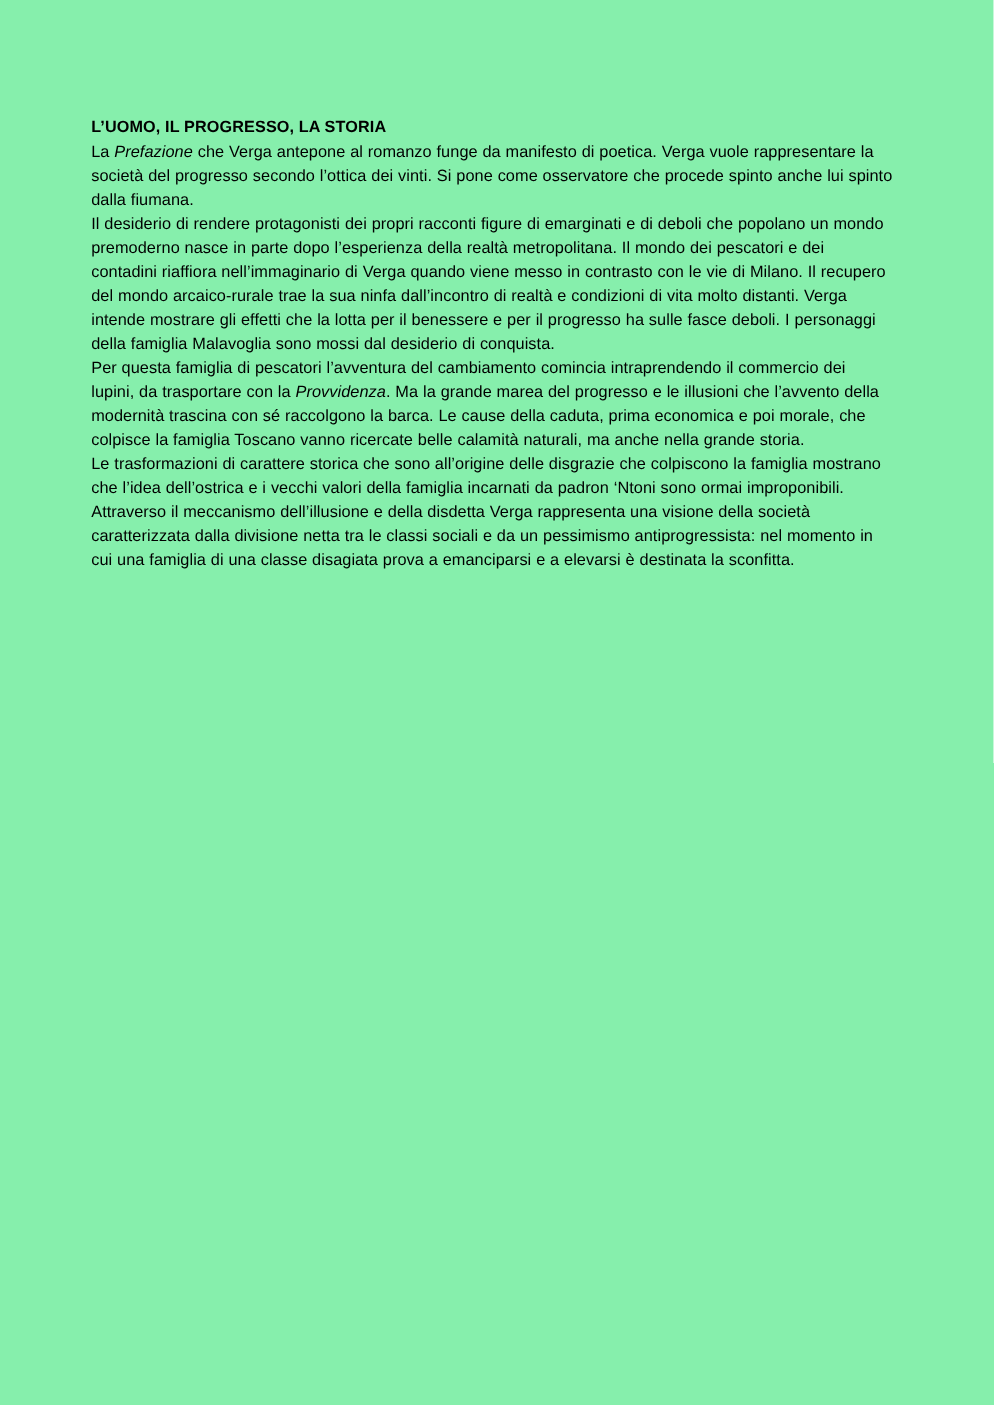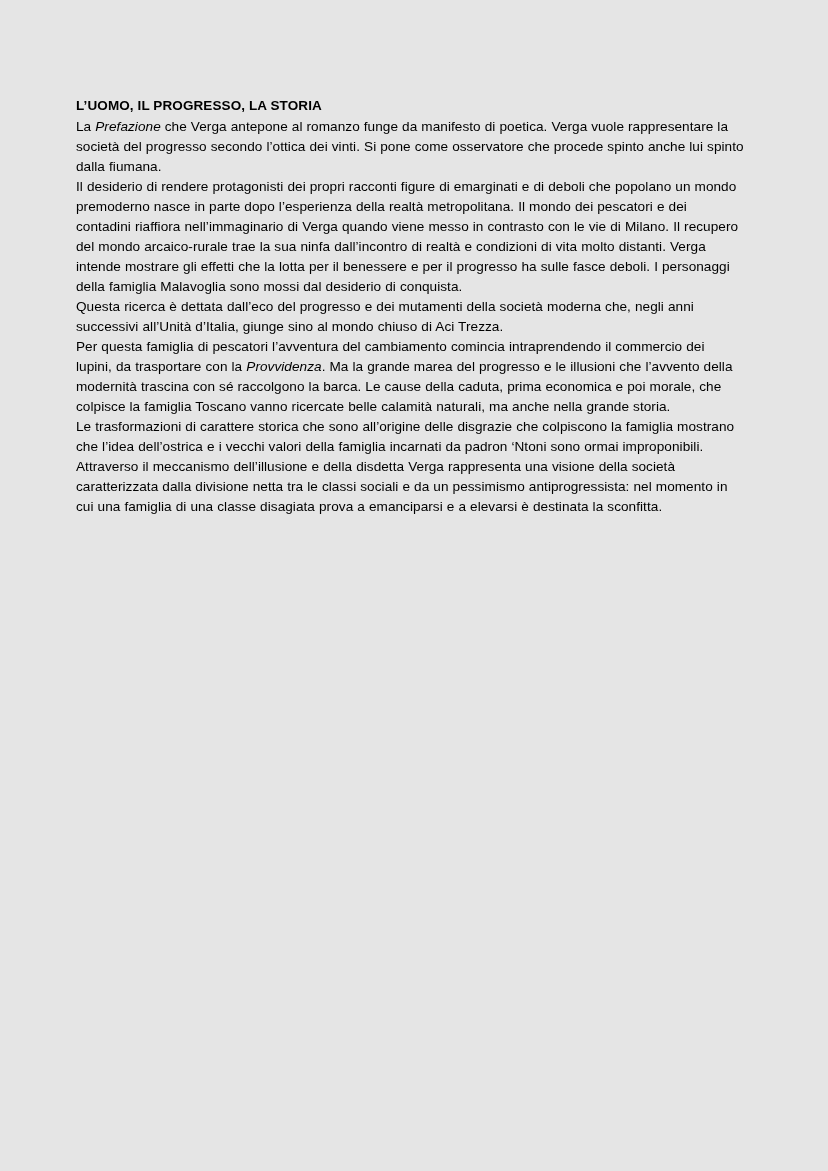--- a/index.html
+++ b/index.html
@@ -11,21 +11,21 @@
     width: 828px;
     height: 1171px;
     font-family: "Liberation Sans", sans-serif;
     color: #000000;
     -webkit-font-smoothing: antialiased;
   }
   .page {
     position: relative;
     width: 828px;
     height: 1171px;
-    background: #e5e5e5;
+    background: #86efac;
     box-sizing: border-box;
     padding: 96px 84px 0 76px;
   }
   .doc-title {
     font-size: 13.5px;
     font-weight: bold;
     line-height: 1.42;
     letter-spacing: 0.1px;
     margin: 0 0 2px 0;
   }
@@ -42,17 +42,16 @@
   }
 </style>
 </head>
 <body>
 
 <div class="page">
   <h1 class="doc-title">L’UOMO, IL PROGRESSO, LA STORIA</h1>
   <div>
     <p class="para"><span>La </span><em>Prefazione</em><span> che Verga antepone al romanzo funge da manifesto di poetica. Verga vuole rappresentare la società del progresso secondo l’ottica dei vinti. Si pone come osservatore che procede spinto anche lui spinto dalla fiumana.</span></p>
     <p class="para"><span>Il desiderio di rendere protagonisti dei propri racconti figure di emarginati e di deboli che popolano un mondo premoderno nasce in parte dopo l’esperienza della realtà metropolitana. Il mondo dei pescatori e dei contadini riaffiora nell’immaginario di Verga quando viene messo in contrasto con le vie di Milano. Il recupero del mondo arcaico-rurale trae la sua ninfa dall’incontro di realtà e condizioni di vita molto distanti. Verga intende mostrare gli effetti che la lotta per il benessere e per il progresso ha sulle fasce deboli. I personaggi della famiglia Malavoglia sono mossi dal desiderio di conquista.</span></p>
-    <p class="para"><span>Questa ricerca è dettata dall’eco del progresso e dei mutamenti della società moderna che, negli anni successivi all’Unità d’Italia, giunge sino al mondo chiuso di Aci Trezza.</span></p>
     <p class="para"><span>Per questa famiglia di pescatori l’avventura del cambiamento comincia intraprendendo il commercio dei lupini, da trasportare con la </span><em>Provvidenza</em><span>. Ma la grande marea del progresso e le illusioni che l’avvento della modernità trascina con sé raccolgono la barca. Le cause della caduta, prima economica e poi morale, che colpisce la famiglia Toscano vanno ricercate belle calamità naturali, ma anche nella grande storia.</span></p>
     <p class="para"><span>Le trasformazioni di carattere storica che sono all’origine delle disgrazie che colpiscono la famiglia mostrano che l’idea dell’ostrica e i vecchi valori della famiglia incarnati da padron ‘Ntoni sono ormai improponibili. Attraverso il meccanismo dell’illusione e della disdetta Verga rappresenta una visione della società caratterizzata dalla divisione netta tra le classi sociali e da un pessimismo antiprogressista: nel momento in cui una famiglia di una classe disagiata prova a emanciparsi e a elevarsi è destinata la sconfitta.</span></p>
   </div>
 </div>
 
 </body></html>

